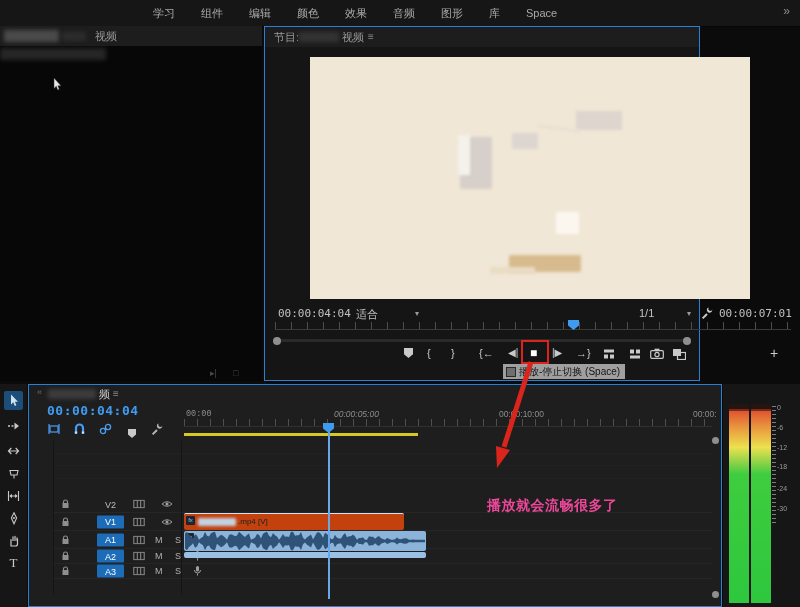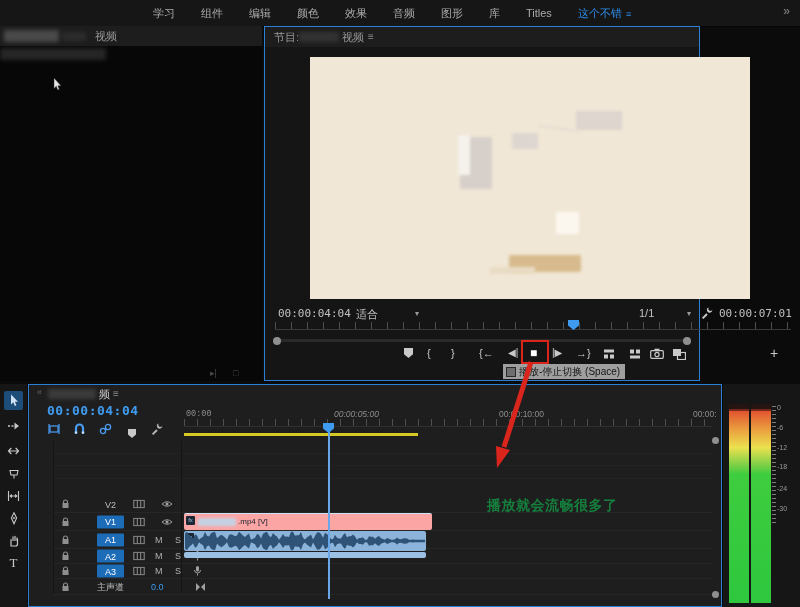--- a/index.html
+++ b/index.html
@@ -73,43 +73,40 @@
   .meters{left:723px;top:384px;width:77px;height:223px;background:#161616;}
   .mbar{position:absolute;top:20px;width:20px;height:199px;}
   .mcap{position:absolute;left:0;top:0;width:100%;height:7px;background:#241512;border-bottom:2px solid #7a2a1a;box-sizing:border-box;}
   .mgrad{position:absolute;left:0;top:7px;width:100%;bottom:0;
      background:linear-gradient(180deg,#e05430 0%,#ea9a3e 9%,#ece14e 19%,#7ed047 28%,#3ecd3e 33%,#2ec73e 100%);}
   .mticks{position:absolute;left:49px;top:22px;width:4px;height:118px;
      background:repeating-linear-gradient(180deg,#7d7d7d 0 1px,transparent 1px 4px);}
   .mlabel{position:absolute;left:54px;font-size:7px;color:#9a9a9a;}
   
   .annot{position:absolute;left:0;top:0;width:800px;height:607px;pointer-events:none;z-index:50;}
-  .annot-text{position:absolute;left:487px;top:497px;font-size:14px;font-weight:bold;color:#15803d;
+  .annot-text{position:absolute;left:487px;top:497px;font-size:14px;font-weight:bold;color:#ec4899;
      letter-spacing:0.5px;z-index:50;white-space:nowrap;font-family:Liberation Mono, monospace;}
   .cursor-arrow svg{display:block;}
 </style>
 </head>
 <body>
 
 <div id="app">
 
   <header class="topbar">
     <nav class="tabs">
       <span class="tab">学习</span>
       <span class="tab">组件</span>
       <span class="tab">编辑</span>
       <span class="tab">颜色</span>
       <span class="tab">效果</span>
       <span class="tab">音频</span>
       <span class="tab">图形</span>
       <span class="tab">库</span>
-      <span class="tab">Titles</span>
-      <span class="tab active">
-        <span>这个不错</span><span class="tabmenu">≡</span>
-      </span>
+      <span class="tab">Space</span>
     </nav>
     <span class="overflow">»</span>
   </header>
 
   <section class="panel src">
     <div class="phead">
       <div class="blurbox" style="left:4px;top:4px;width:55px;height:12px;background:#4a4a4a;"></div>
       <div class="blurbox" style="left:62px;top:6px;width:24px;height:9px;background:#2c2c2c;"></div>
       <span class="ptitle" style="left:95px;">视频</span>
     </div>
@@ -412,40 +409,25 @@
       <span class="ms" style="left:102px;">M</span>
       <span class="ms" style="left:122px;">S</span>
       <span class="trkico icon" style="left:140px;">
           <svg width="9" height="11" viewBox="0 0 9 11">
             <rect x="3" y="0.5" width="3" height="5.5" rx="1.5" fill="#9f9f9f"></rect>
             <path d="M1.5 4.5 a3 3 0 0 0 6 0" fill="none" stroke="#9f9f9f" stroke-width="1"></path>
             <line x1="4.5" y1="8" x2="4.5" y2="10" stroke="#9f9f9f" stroke-width="1"></line>
           </svg>
         </span>
     </div>
-    <div class="row" style="top:194px;height:16px;">
-      <span class="trkico icon" style="left:8px;">
-          <svg width="9" height="10" viewBox="0 0 9 10">
-            <path d="M2.5 4 V3 a2 2 0 0 1 4 0 V4" fill="none" stroke="#8f8f8f" stroke-width="1.1"></path>
-            <rect x="1.5" y="4" width="6" height="5" fill="#8f8f8f"></rect>
-          </svg>
-        </span>
-      <span class="ms" style="left:44px;color:#bdbdbd;">主声道</span>
-      <span class="ms" style="left:98px;color:#3f9bf0;">0.0</span>
-      <span class="trkico icon" style="left:142px;">
-          <svg width="11" height="10" viewBox="0 0 11 10">
-            <path d="M1 1 L5 5 L1 9 Z M10 1 L6 5 L10 9 Z" fill="#9f9f9f"></path>
-          </svg>
-        </span>
-    </div>
 
     <div class="vdiv" style="left:24px;"></div>
     <div class="vdiv" style="left:152px;"></div>
 
-    <div class="clip" style="left:155px;top:128px;width:248px;height:17px;background:#fca5a5;border-top:1px solid #cfe2f4;">
+    <div class="clip" style="left:155px;top:128px;width:220px;height:17px;background:#c2410c;border-top:1px solid #cfe2f4;">
       <span class="fxbadge">fx</span>
       <div class="blurbox" style="left:14px;top:4px;width:38px;height:8px;background:#c3d3e4;filter:blur(1.5px);"></div>
       <span style="position:absolute;left:54px;top:3px;font-size:8px;color:#16202c;">.mp4 [V]</span>
     </div>
     <div class="clip" style="left:155px;top:146px;width:242px;height:20px;background:#8cb3da;">
       <span class="fxbadge" style="width:8px;height:8px;">fx</span>
       <svg width="240" height="20" viewBox="0 0 240 20" style="position:absolute;left:1px;top:0;">
           <path d="M0 10 L0 2.5 L2 0.7 L4 4.0 L6 5.4 L8 7.8 L10 3.2 L12 4.6 L14 8.7 L16 7.1 L18 5.8 L20 0.7 L22 4.7 L24 5.5 L26 2.2 L28 1.3 L30 0.7 L32 7.3 L34 5.5 L36 3.8 L38 4.8 L40 6.6 L42 8.8 L44 3.9 L46 3.2 L48 4.1 L50 5.3 L52 4.6 L54 0.7 L56 2.6 L58 4.6 L60 6.0 L62 4.0 L64 2.4 L66 8.7 L68 7.7 L70 6.7 L72 2.9 L74 3.8 L76 7.5 L78 2.7 L80 1.6 L82 0.7 L84 4.8 L86 6.2 L88 1.9 L90 4.3 L92 5.4 L94 8.8 L96 6.3 L98 2.9 L100 5.8 L102 5.5 L104 6.1 L106 0.7 L108 0.8 L110 4.7 L112 4.2 L114 4.2 L116 0.9 L118 6.8 L120 8.6 L122 6.3 L124 5.0 L126 3.5 L128 8.6 L130 4.9 L132 1.6 L134 1.3 L136 2.9 L138 6.7 L140 1.8 L142 3.0 L144 5.3 L146 8.1 L148 8.3 L150 3.7 L152 6.8 L154 7.4 L156 7.4 L158 4.2 L160 2.0 L162 6.2 L164 5.3 L166 5.2 L168 3.4 L170 5.5 L172 8.8 L174 7.1 L176 7.1 L178 6.2 L180 8.8 L182 8.7 L184 5.3 L186 5.7 L188 5.7 L190 7.8 L192 6.0 L194 4.9 L196 7.2 L198 8.0 L200 8.8 L202 7.0 L204 7.8 L206 8.8 L208 8.8 L210 8.2 L212 6.4 L214 8.1 L216 8.3 L218 7.6 L220 7.3 L222 7.4 L224 8.8 L226 8.8 L228 8.6 L230 8.8 L232 8.8 L234 8.8 L236 8.8 L238 8.8 L240 8.8 L240 10 L240 11.2 L238 11.2 L236 11.2 L234 11.2 L232 11.2 L230 11.2 L228 11.4 L226 11.2 L224 11.2 L222 12.6 L220 12.7 L218 12.4 L216 11.7 L214 11.9 L212 13.6 L210 11.8 L208 11.2 L206 11.2 L204 12.2 L202 13.0 L200 11.2 L198 12.0 L196 12.8 L194 15.1 L192 14.0 L190 12.2 L188 14.3 L186 14.3 L184 14.7 L182 11.3 L180 11.2 L178 13.8 L176 12.9 L174 12.9 L172 11.2 L170 14.5 L168 16.6 L166 14.8 L164 14.7 L162 13.8 L160 18.0 L158 15.8 L156 12.6 L154 12.6 L152 13.2 L150 16.3 L148 11.7 L146 11.9 L144 14.7 L142 17.0 L140 18.2 L138 13.3 L136 17.1 L134 18.7 L132 18.4 L130 15.1 L128 11.4 L126 16.5 L124 15.0 L122 13.7 L120 11.4 L118 13.2 L116 19.1 L114 15.8 L112 15.8 L110 15.3 L108 19.2 L106 19.3 L104 13.9 L102 14.5 L100 14.2 L98 17.1 L96 13.7 L94 11.2 L92 14.6 L90 15.7 L88 18.1 L86 13.8 L84 15.2 L82 19.3 L80 18.4 L78 17.3 L76 12.5 L74 16.2 L72 17.1 L70 13.3 L68 12.3 L66 11.3 L64 17.6 L62 16.0 L60 14.0 L58 15.4 L56 17.4 L54 19.3 L52 15.4 L50 14.7 L48 15.9 L46 16.8 L44 16.1 L42 11.2 L40 13.4 L38 15.2 L36 16.2 L34 14.5 L32 12.7 L30 19.3 L28 18.7 L26 17.8 L24 14.5 L22 15.3 L20 19.3 L18 14.2 L16 12.9 L14 11.3 L12 15.4 L10 16.8 L8 12.2 L6 14.6 L4 16.0 L2 19.3 L0 17.5 Z" fill="#2f5377"></path>
         </svg>
     </div>

